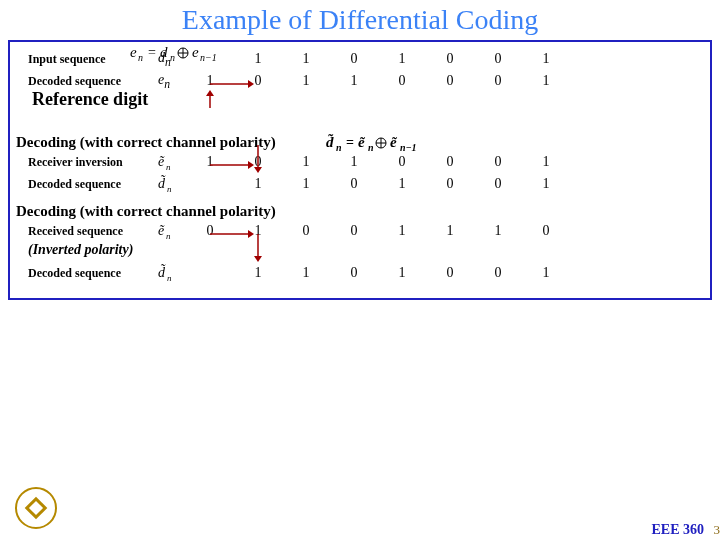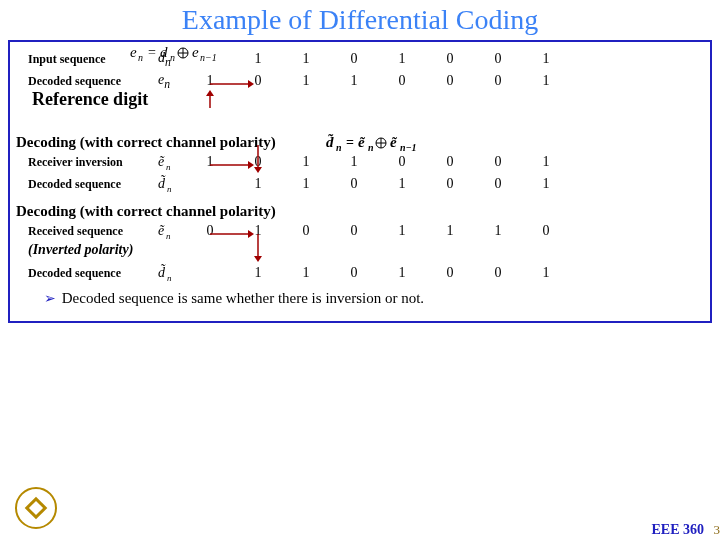--- a/index.html
+++ b/index.html
@@ -230,23 +230,20 @@
       <div class="bit">1</div>
       <div class="bit">1</div>
       <div class="bit">0</div>
       <div class="bit">1</div>
       <div class="bit">0</div>
       <div class="bit">0</div>
       <div class="bit">1</div>
     </div>
   </div>
 
-  <div class="bullet">
-    <span class="tri">➢</span><span>Decoded sequence is same whether there is inversion or not.</span>
-  </div>
 
 </div>
 
 <div class="logo">
   <svg width="44" height="44">
     <circle cx="22" cy="22" r="20" fill="none" stroke="#b58900" stroke-width="2"></circle>
     <rect x="14" y="14" width="16" height="16" fill="#b58900" transform="rotate(45 22 22)"></rect>
     <rect x="17" y="17" width="10" height="10" fill="#fff" transform="rotate(45 22 22)"></rect>
   </svg>
 </div>

